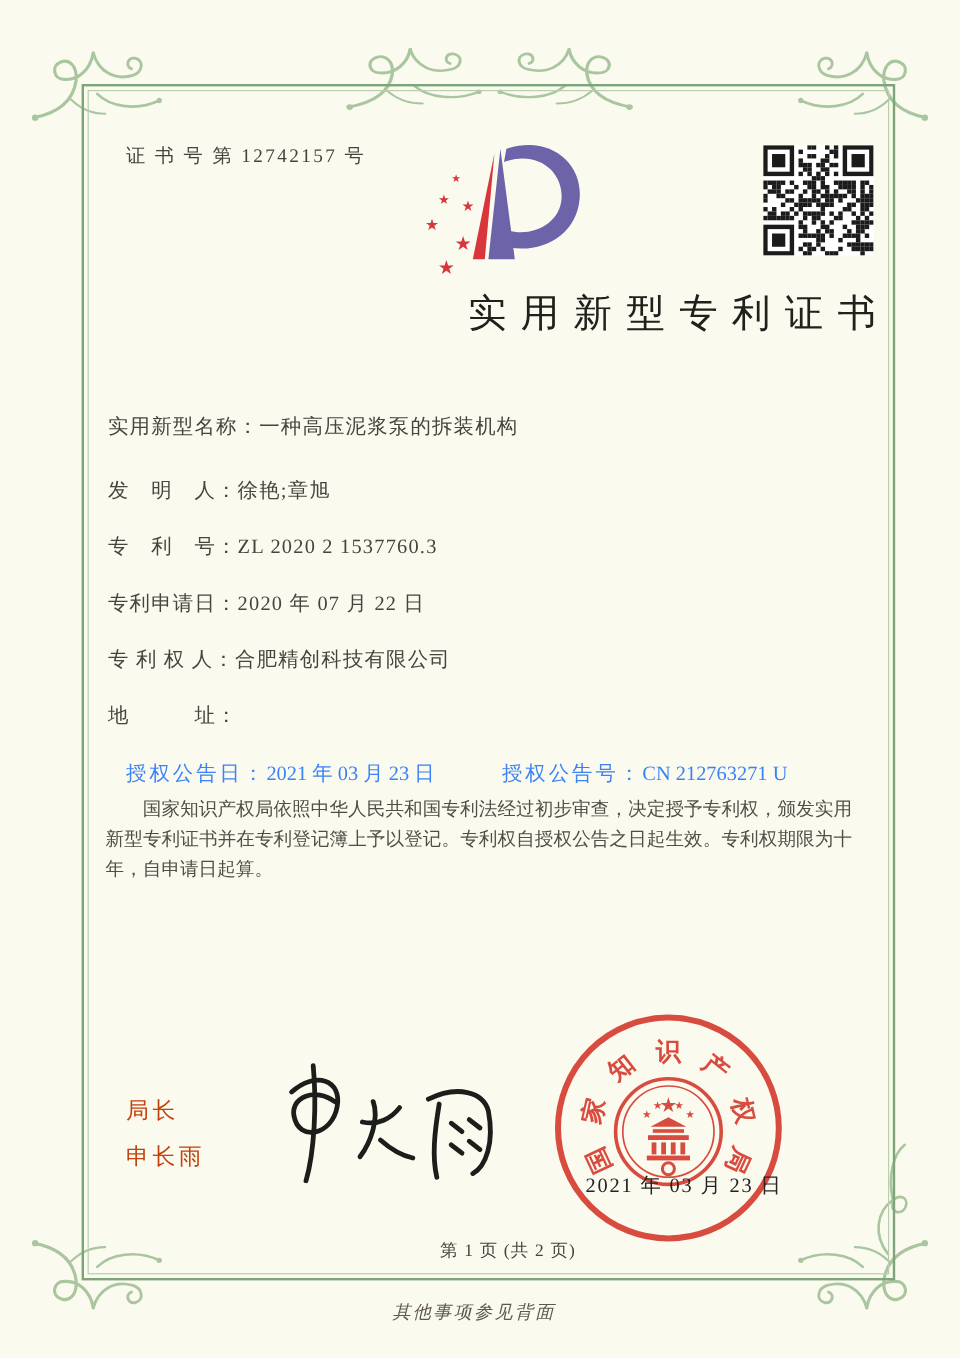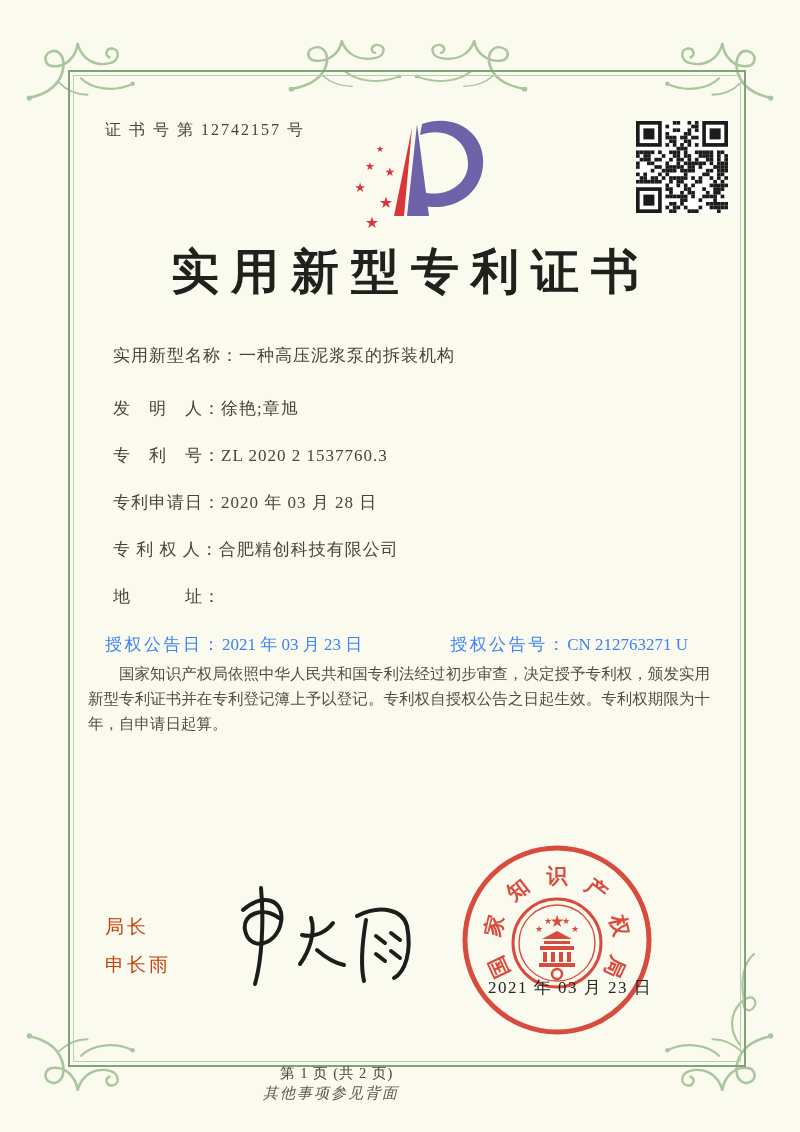--- a/index.html
+++ b/index.html
@@ -14,37 +14,37 @@
   .frame{
     left:68px;top:70px;width:674px;height:993px;
     border:2.5px solid #7ea479;
   }
   .frame-inner{
     position:absolute;left:3px;top:3px;right:3px;bottom:3px;
     border:1px solid #b7cfae;
   }
   .cert-no{left:105px;top:120px;font-size:16px;letter-spacing:2px;color:#45443e;}
   .title{
-    left:68px;top:240px;width:674px;text-align:center;
-    font-size:48px;font-weight:bold;color:#20201d;
+    left:68px;top:240px;width:674px;text-align:right;
+    font-size:32px;font-weight:normal;color:#20201d;
     letter-spacing:12px;text-indent:12px;
   }
-  .field-row{left:113px;font-size:17px;color:#45443e;display:flex;line-height:29px;}
+  .field-row{left:90px;font-size:17px;color:#45443e;display:flex;line-height:29px;}
   .field-label{white-space:pre;letter-spacing:1px;}
   .field-value{width:452px;letter-spacing:1px;}
   .grant-row{left:105px;top:630px;font-size:17px;color:#3b82f6;display:flex;line-height:29px;}
   .grant-label{letter-spacing:2.5px;}
-  .grant-no-label{margin-left:88px;letter-spacing:2.5px;}
+  .grant-no-label{margin-left:56px;letter-spacing:2.5px;}
   .paragraphs{left:88px;top:663px;width:622px;font-size:15.5px;line-height:25px;
     color:#514e45;text-align:justify;font-family:Liberation Mono, monospace;}
   .paragraphs p{margin:0;text-indent:2em;}
   .signer{left:105px;top:908px;font-size:19px;color:#c2410c;line-height:38px;letter-spacing:3px;}
   .seal-date{left:488px;top:976px;font-size:17px;color:#242424;letter-spacing:1.5px;z-index:6;}
-  .footer-page{left:280px;top:1064px;width:200px;text-align:left;font-size:14.5px;color:#45443e;letter-spacing:1px;}
-  .back-note{left:263px;top:1084px;width:200px;text-align:left;font-size:15px;
+  .footer-page{left:280px;top:1033px;width:200px;text-align:right;font-size:14.5px;color:#45443e;letter-spacing:1px;}
+  .back-note{left:263px;top:1084px;width:200px;text-align:right;font-size:15px;
     color:#5f584a;font-style:italic;letter-spacing:2px;font-family:Liberation Mono, monospace;}
   .seal-wrap{left:460px;top:843px;width:194px;height:194px;z-index:5;opacity:.9;mix-blend-mode:multiply;}
   .sig-wrap{left:205px;top:878px;width:220px;height:118px;z-index:2;}
   .logo-wrap{left:336px;top:110px;width:152px;height:122px;}
   .qr-wrap{left:636px;top:121px;width:92px;height:92px;background:#fff;}
   .orn{color:#9cbd92;opacity:.85;}
 </style>
 </head>
 <body>
 
@@ -355,21 +355,21 @@
 <div class="abs field-row" style="top:394px">
   <span class="field-label">发　明　人：</span>
   <span class="field-value">徐艳;章旭</span>
 </div>
 <div class="abs field-row" style="top:441px">
   <span class="field-label">专　利　号：</span>
   <span class="field-value">ZL 2020 2 1537760.3</span>
 </div>
 <div class="abs field-row" style="top:488px">
   <span class="field-label">专利申请日：</span>
-  <span class="field-value">2020 年 03 月 28 日</span>
+  <span class="field-value">2020 年 07 月 22 日</span>
 </div>
 <div class="abs field-row" style="top:535px">
   <span class="field-label">专 利 权 人：</span>
   <span class="field-value">合肥精创科技有限公司</span>
 </div>
 <div class="abs field-row" style="top:582px">
   <span class="field-label">地　　　址：</span>
 </div>
 
 <div class="abs grant-row">

